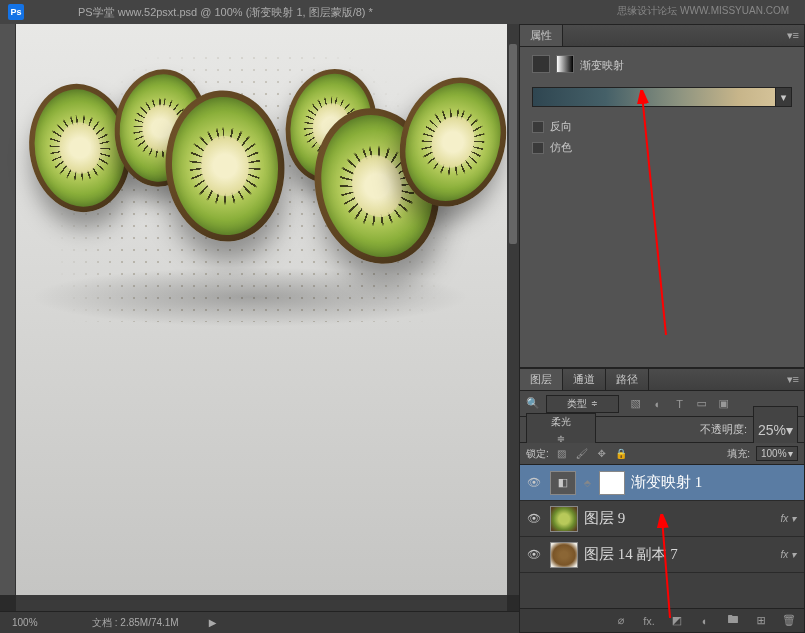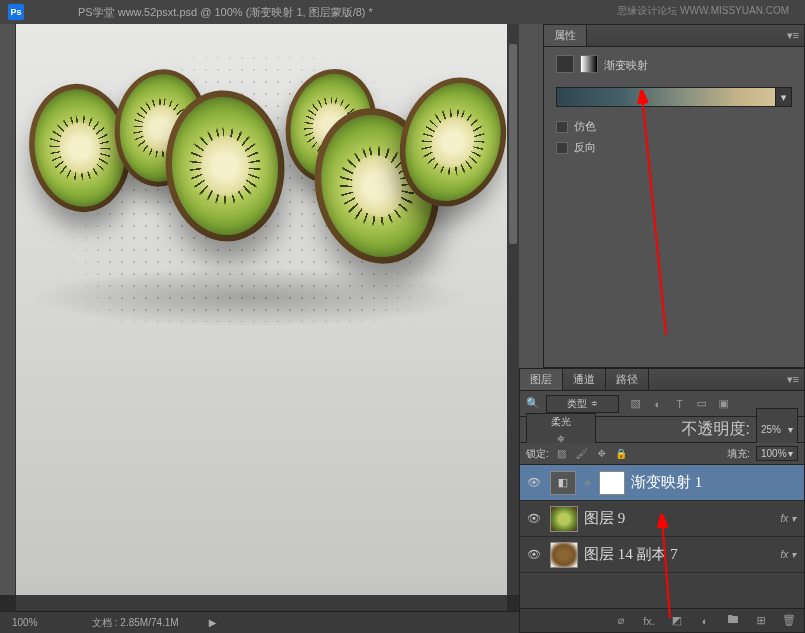--- a/index.html
+++ b/index.html
@@ -18,43 +18,43 @@
 .scrollbar-h { height: 16px; background: #3a3a3a; position: absolute; left: 16px; right: 12px; bottom: 0; }
 .status-bar { height: 22px; background: #3a3a3a; display: flex; align-items: center; padding: 0 12px; gap: 30px; color: #aaa; font-size: 10px; border-top: 1px solid #222; }
 .status-bar .zoom { min-width: 50px; }
 .panels-side { width: 286px; display: flex; flex-direction: column; background: #535353; }
 .panel { border: 1px solid #222; }
 .panel-tabbar { height: 22px; background: linear-gradient(#4b4b4b, #3f3f3f); display: flex; border-bottom: 1px solid #222; }
 .panel-tab { padding: 0 10px; display: flex; align-items: center; color: #c8c8c8; font-size: 11px; border-right: 1px solid #222; cursor: pointer; }
 .panel-tab.active { background: #535353; }
 .panel-menu { margin-left: auto; width: 22px; display: flex; align-items: center; justify-content: center; color: #aaa; cursor: pointer; }
 
-.props-panel { height: 438px; margin-left: 24px; }
+.props-panel { height: 438px; }
 .props-body { padding: 8px 12px; }
 .props-header { display: flex; align-items: flex-end; gap: 6px; margin-bottom: 14px; }
 .props-header .ic { width: 18px; height: 18px; background: #333; border: 1px solid #666; }
 .props-header .ic2 { background: linear-gradient(90deg, #fff, #000); }
 .gradient-row { display: flex; align-items: center; margin-bottom: 12px; }
 .gradient-bar { flex: 1; height: 20px; background: linear-gradient(90deg, #2f4651 0%, #456068 30%, #8c9380 60%, #c7b58a 85%, #d4c298 100%); border: 1px solid #222; cursor: pointer; }
 .gradient-dd { width: 16px; height: 20px; background: #3a3a3a; border: 1px solid #222; border-left: none; display: flex; align-items: center; justify-content: center; cursor: pointer; }
 .check-row { display: flex; align-items: center; gap: 6px; margin-bottom: 6px; }
 .check-row .cb { width: 12px; height: 12px; background: #3a3a3a; border: 1px solid #666; cursor: pointer; }
 
 .layers-panel { flex: 1; }
 .layers-body { display: flex; flex-direction: column; height: 241px; }
 .filter-row { height: 26px; background: #494949; display: flex; align-items: center; padding: 0 6px; gap: 6px; border-bottom: 1px solid #222; }
 .filter-row .search { width: 14px; height: 14px; display: flex; align-items: center; justify-content: center; }
 .filter-row .dd { background: #444; border: 1px solid #222; padding: 1px 20px; display: flex; align-items: center; gap: 4px; cursor: pointer; font-size: 10px; }
 .filter-row .dd .arr { font-size: 8px; }
 .filter-row .filter-icons { display: flex; gap: 8px; margin-left: 4px; }
 .filter-row .fic { width: 14px; height: 14px; color: #999; cursor: pointer; display: flex; align-items: center; justify-content: center; font-size: 11px; }
 .blend-row { height: 26px; background: #494949; display: flex; align-items: center; padding: 0 6px; gap: 6px; border-bottom: 1px solid #222; }
 .blend-row .dd { background: #444; border: 1px solid #222; padding: 1px 6px; display: flex; align-items: center; gap: 4px; cursor: pointer; font-size: 10px; min-width: 70px; flex-direction: column; }
-.blend-row .lbl { font-size: 16px; margin-left: auto; }
-.blend-row .pct { background: #444; border: 1px solid #222; padding: 15px 4px; cursor: pointer; font-size: 10px; min-width: 42px; display: flex; justify-content: space-between; }
+.blend-row .lbl { font-size: 11px; margin-left: auto; }
+.blend-row .pct { background: #444; border: 1px solid #222; padding: 15px 4px; cursor: pointer; font-size: 14px; min-width: 42px; display: flex; justify-content: space-between; }
 .lock-row { height: 22px; background: #494949; display: flex; align-items: center; padding: 0 6px; gap: 6px; border-bottom: 1px solid #222; font-size: 10px; }
 .lock-row .lic { width: 14px; height: 14px; color: #999; cursor: pointer; display: flex; align-items: center; justify-content: center; }
 .lock-row .lbl { margin-left: auto; }
 .layers-list { flex: 1; background: #3f3f3f; overflow: hidden; }
 .layer-row { height: 36px; display: flex; align-items: center; border-bottom: 1px solid #2a2a2a; padding: 0 4px; gap: 6px; }
 .layer-row.selected { background: #5a7ca3; }
 .layer-row .eye { width: 20px; display: flex; justify-content: center; cursor: pointer; color: #c8c8c8; }
 .layer-row .thumb { width: 28px; height: 26px; background: #fff; border: 1px solid #888; }
 .layer-row .thumb.kiwi { background: radial-gradient(circle at 50% 50%, #b8c95a 30%, #6a8a2c 60%, #5a4020 90%); }
 .layer-row .thumb.kiwi-skin { background: radial-gradient(ellipse at 50% 50%, #8b6635 20%, #7a5528 60%, #f0ede5 90%); }
@@ -169,25 +169,25 @@
           <div class="ic"></div>
           <div class="ic ic2"></div>
           <div>渐变映射</div>
         </div>
         <div class="gradient-row">
           <div class="gradient-bar"></div>
           <div class="gradient-dd">▾</div>
         </div>
         <div class="check-row">
           <div class="cb"></div>
-          <div>仿色</div>
+          <div>反向</div>
         </div>
         <div class="check-row">
           <div class="cb"></div>
-          <div>反向</div>
+          <div>仿色</div>
         </div>
       </div>
     </div>
 
     <div class="panel layers-panel">
       <div class="panel-tabbar">
         <div class="panel-tab active">图层</div>
         <div class="panel-tab">通道</div>
         <div class="panel-tab">路径</div>
         <div class="panel-menu">▾≡</div>

